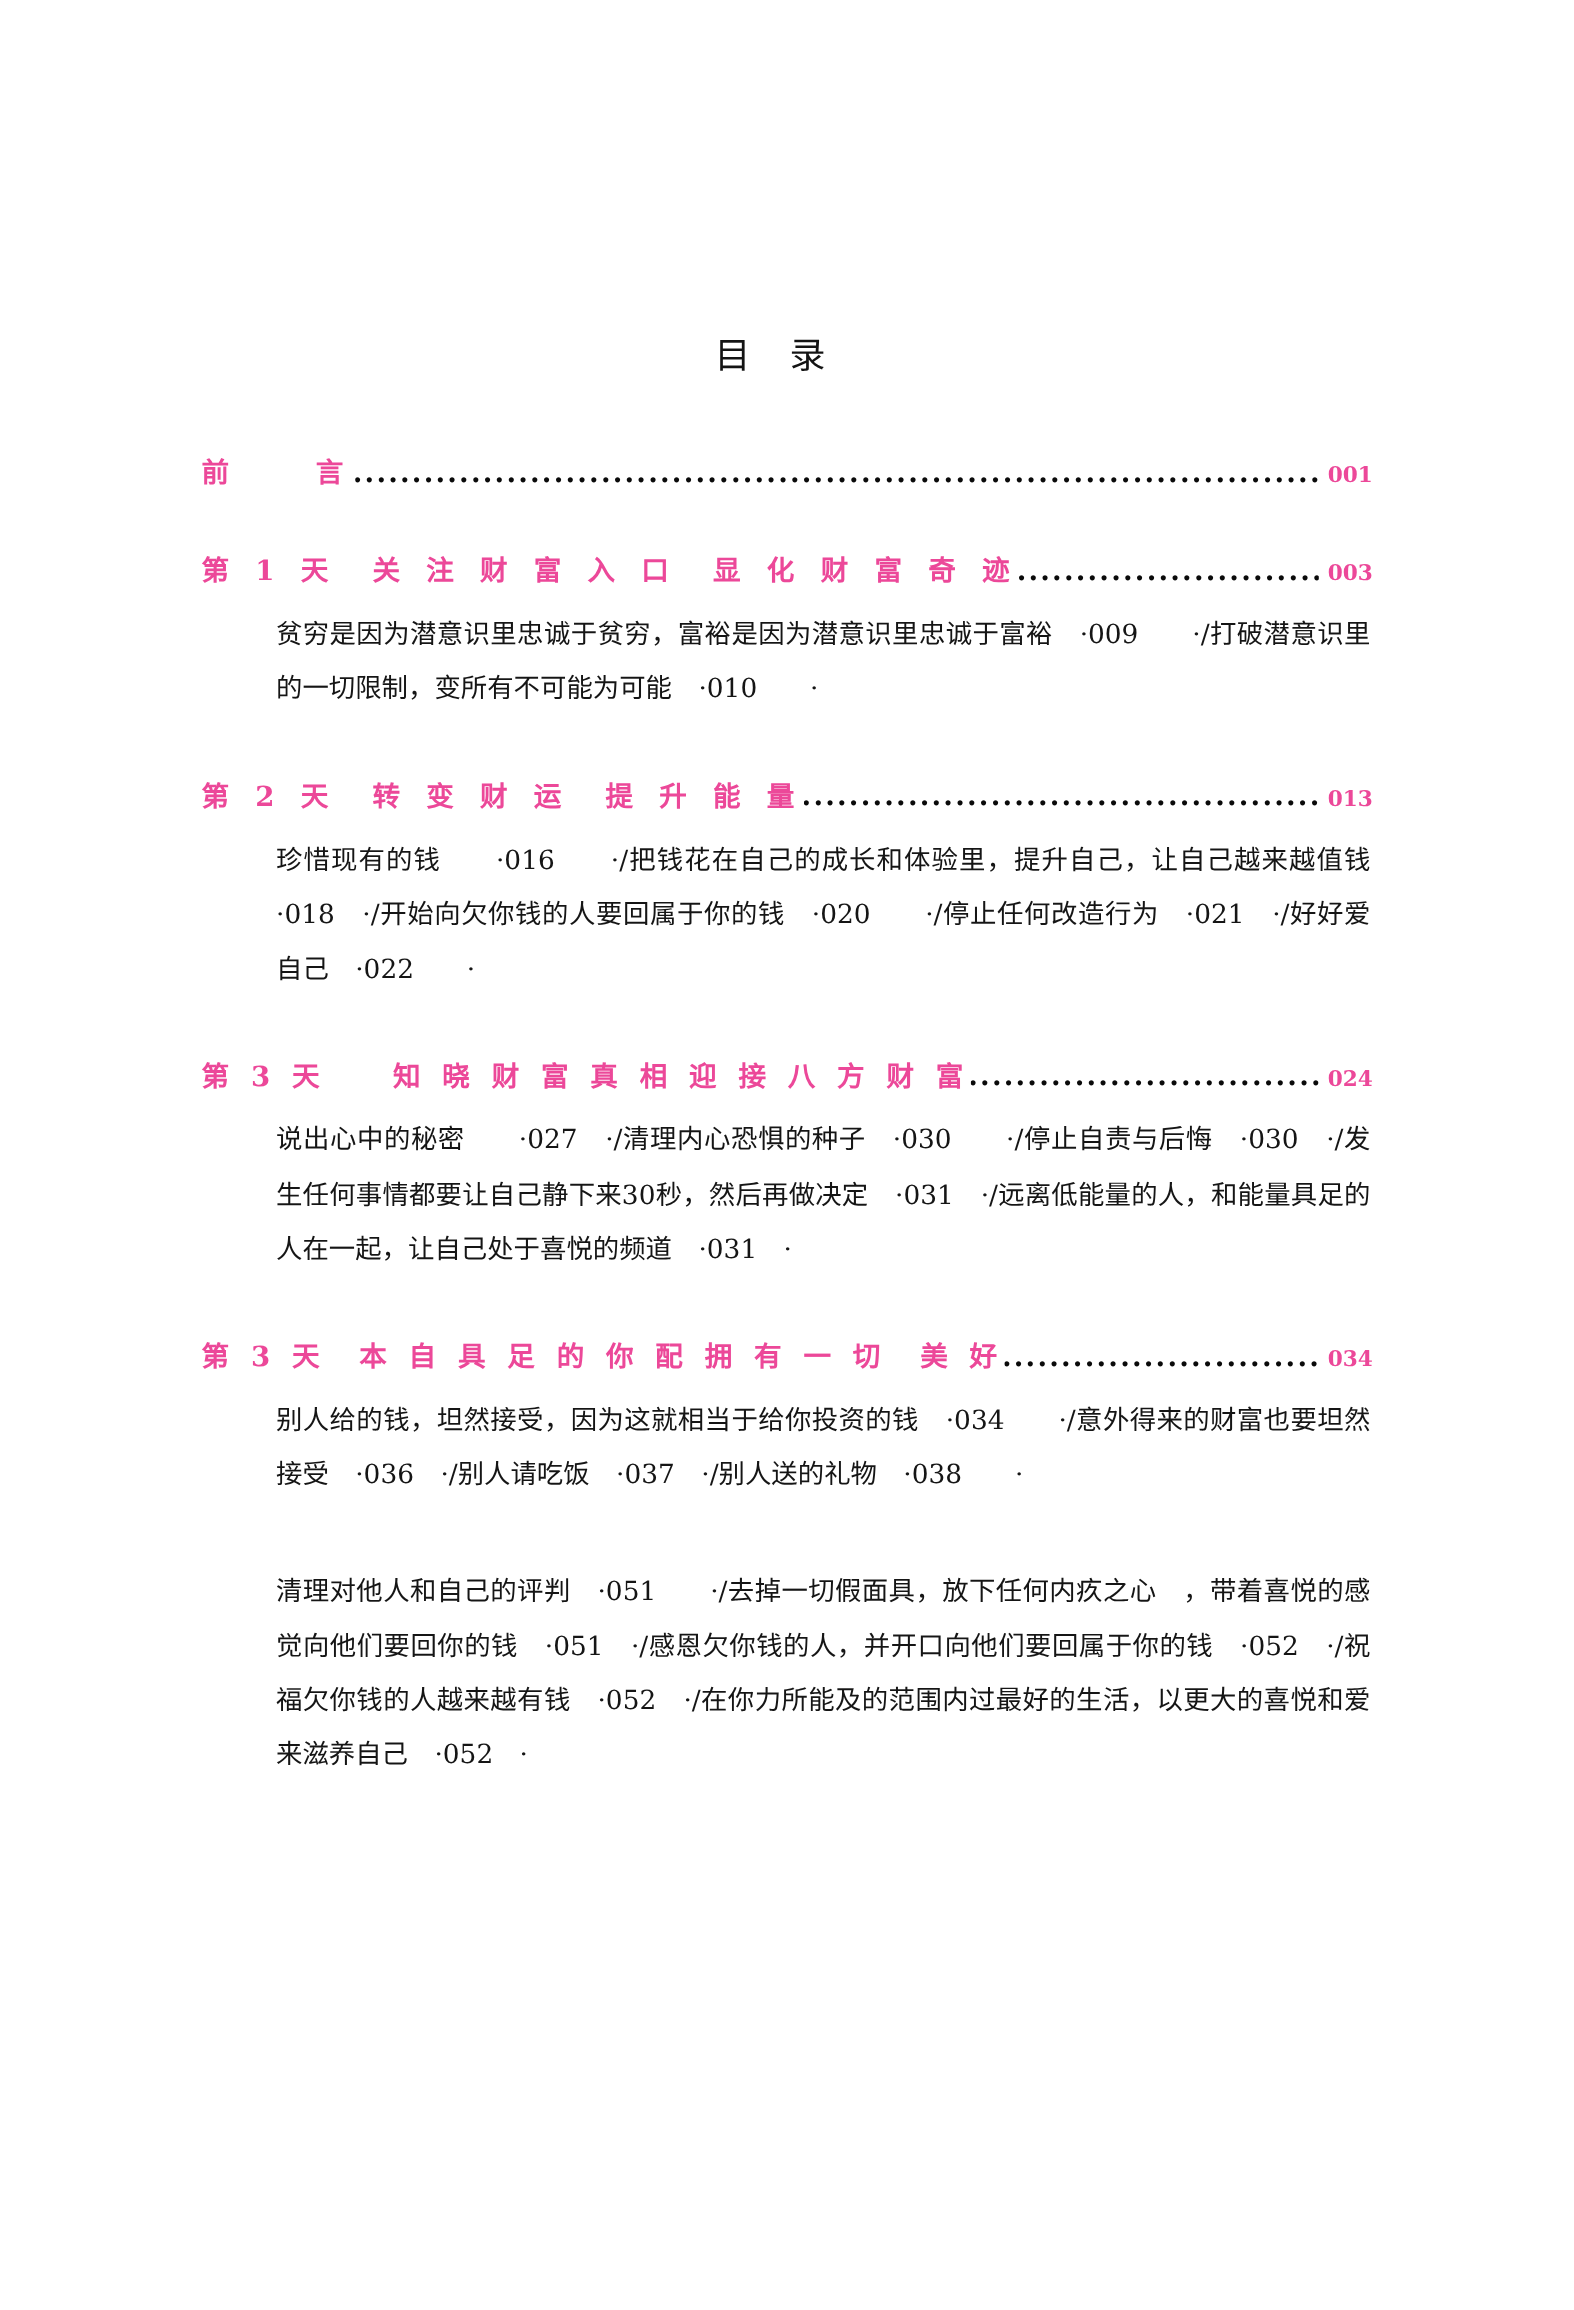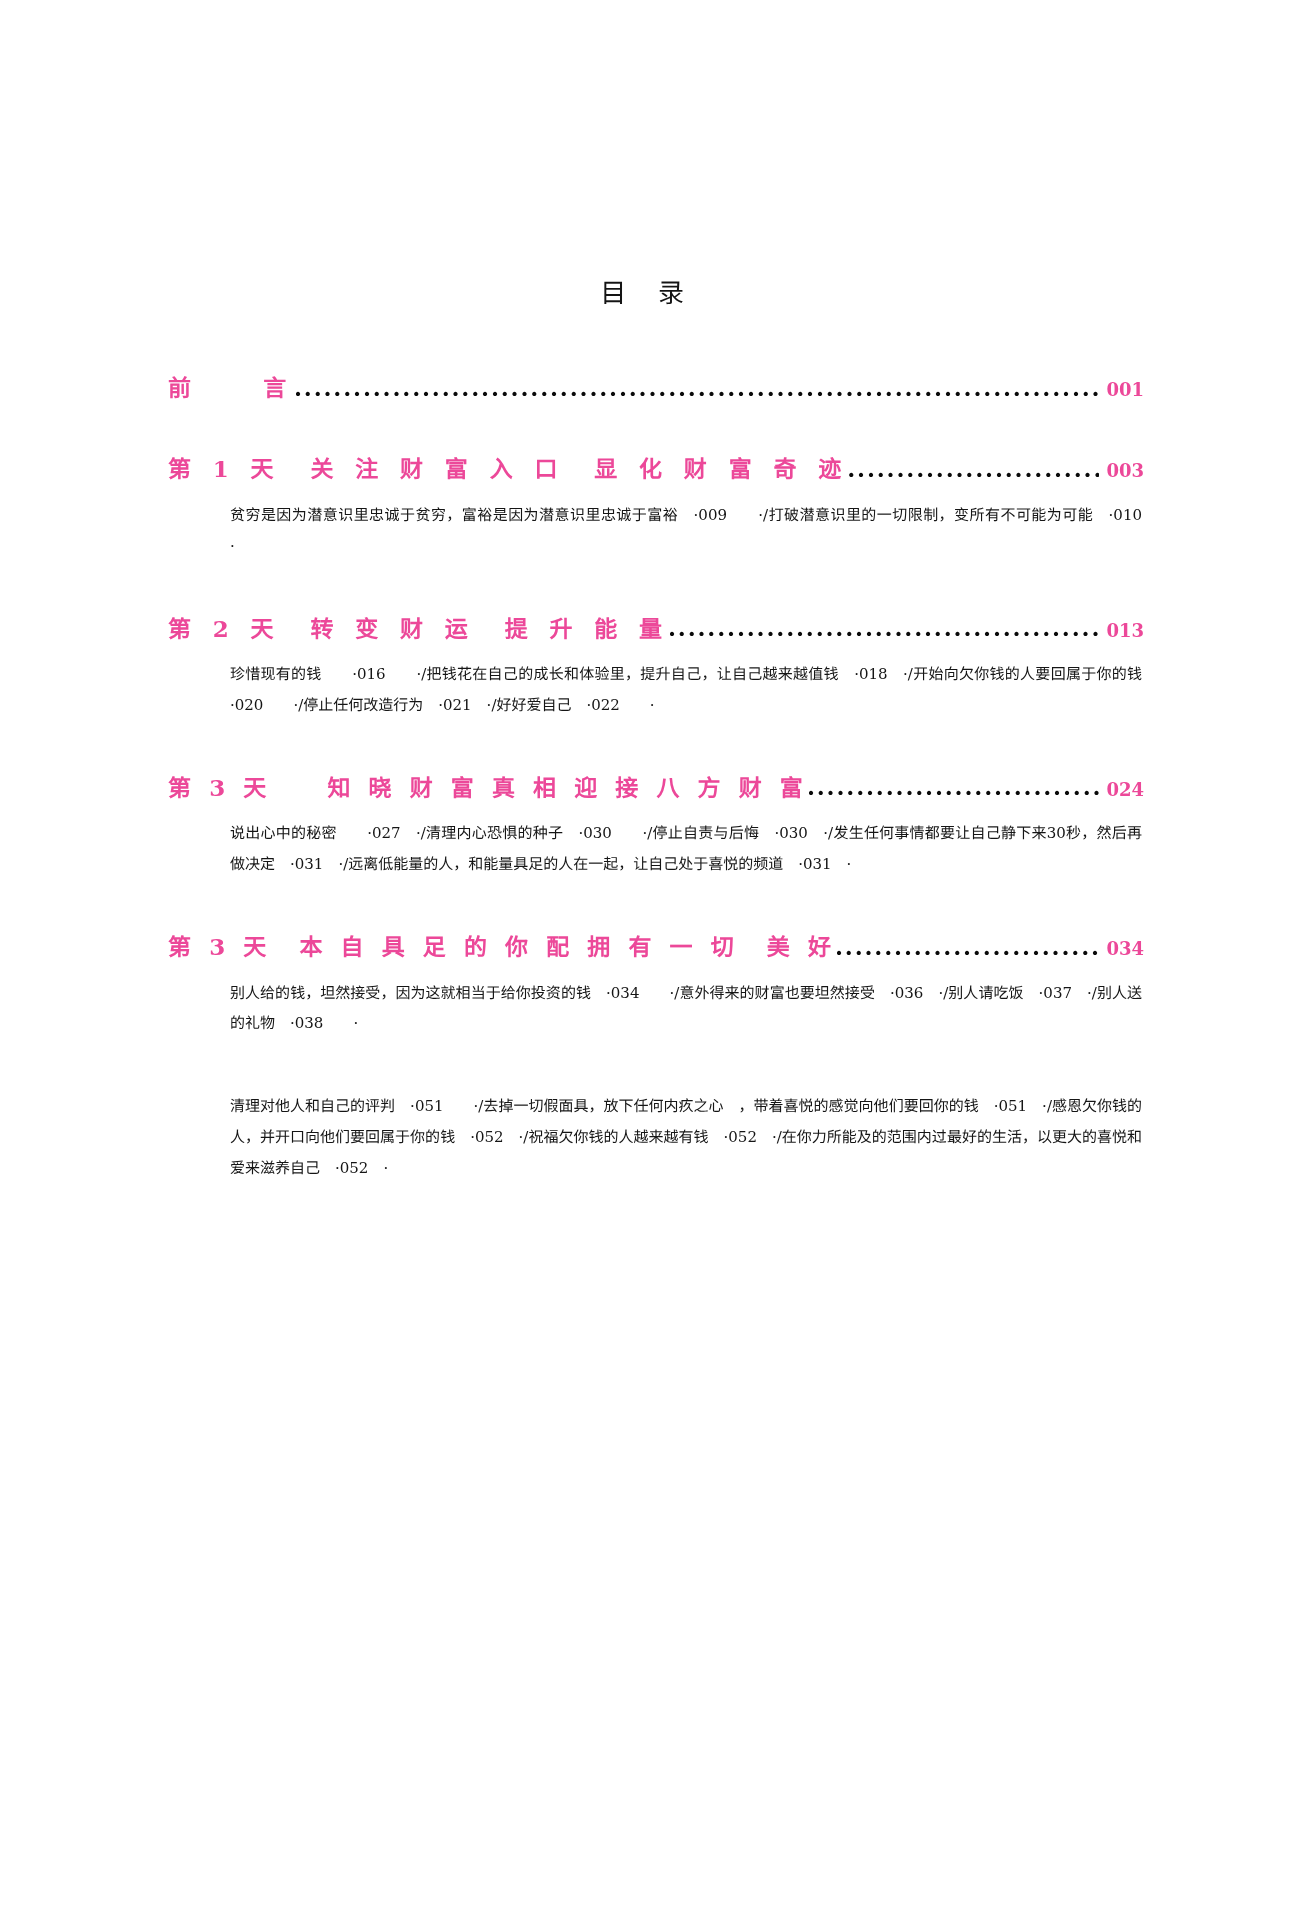--- a/index.html
+++ b/index.html
@@ -29,21 +29,21 @@
     position: absolute;
     left: 168px;
     top: 0;
     width: 976px;
   }
 
   
   .toc-title {
     margin-top: 272px;
     text-align: center;
-    font-size: 26px;
+    font-size: 30px;
     letter-spacing: 0.22em;
     font-weight: 400;
     color: #141414;
     font-family: "DejaVu Serif", "Liberation Serif", serif;
     padding-right: 22px;
   }
   .toc-title .gap {
     display: inline-block;
     width: 26px;
   }
@@ -105,21 +105,21 @@
     font-size: 18px;
     padding-left: 6px;
     font-family: "DejaVu Serif", "Liberation Serif", serif;
   }
 
   
   .sub {
     margin-top: 16px;
     padding-left: 62px;
     padding-right: 2px;
-    font-size: 15px;
+    font-size: 22px;
     line-height: 2.06;
     font-weight: 400;
     color: #151515;
     text-align: justify;
     text-align-last: left;
     text-justify: inter-character;
     font-family: "DejaVu Serif", "Liberation Serif", serif;
   }
   .sub p {
     margin: 0;

